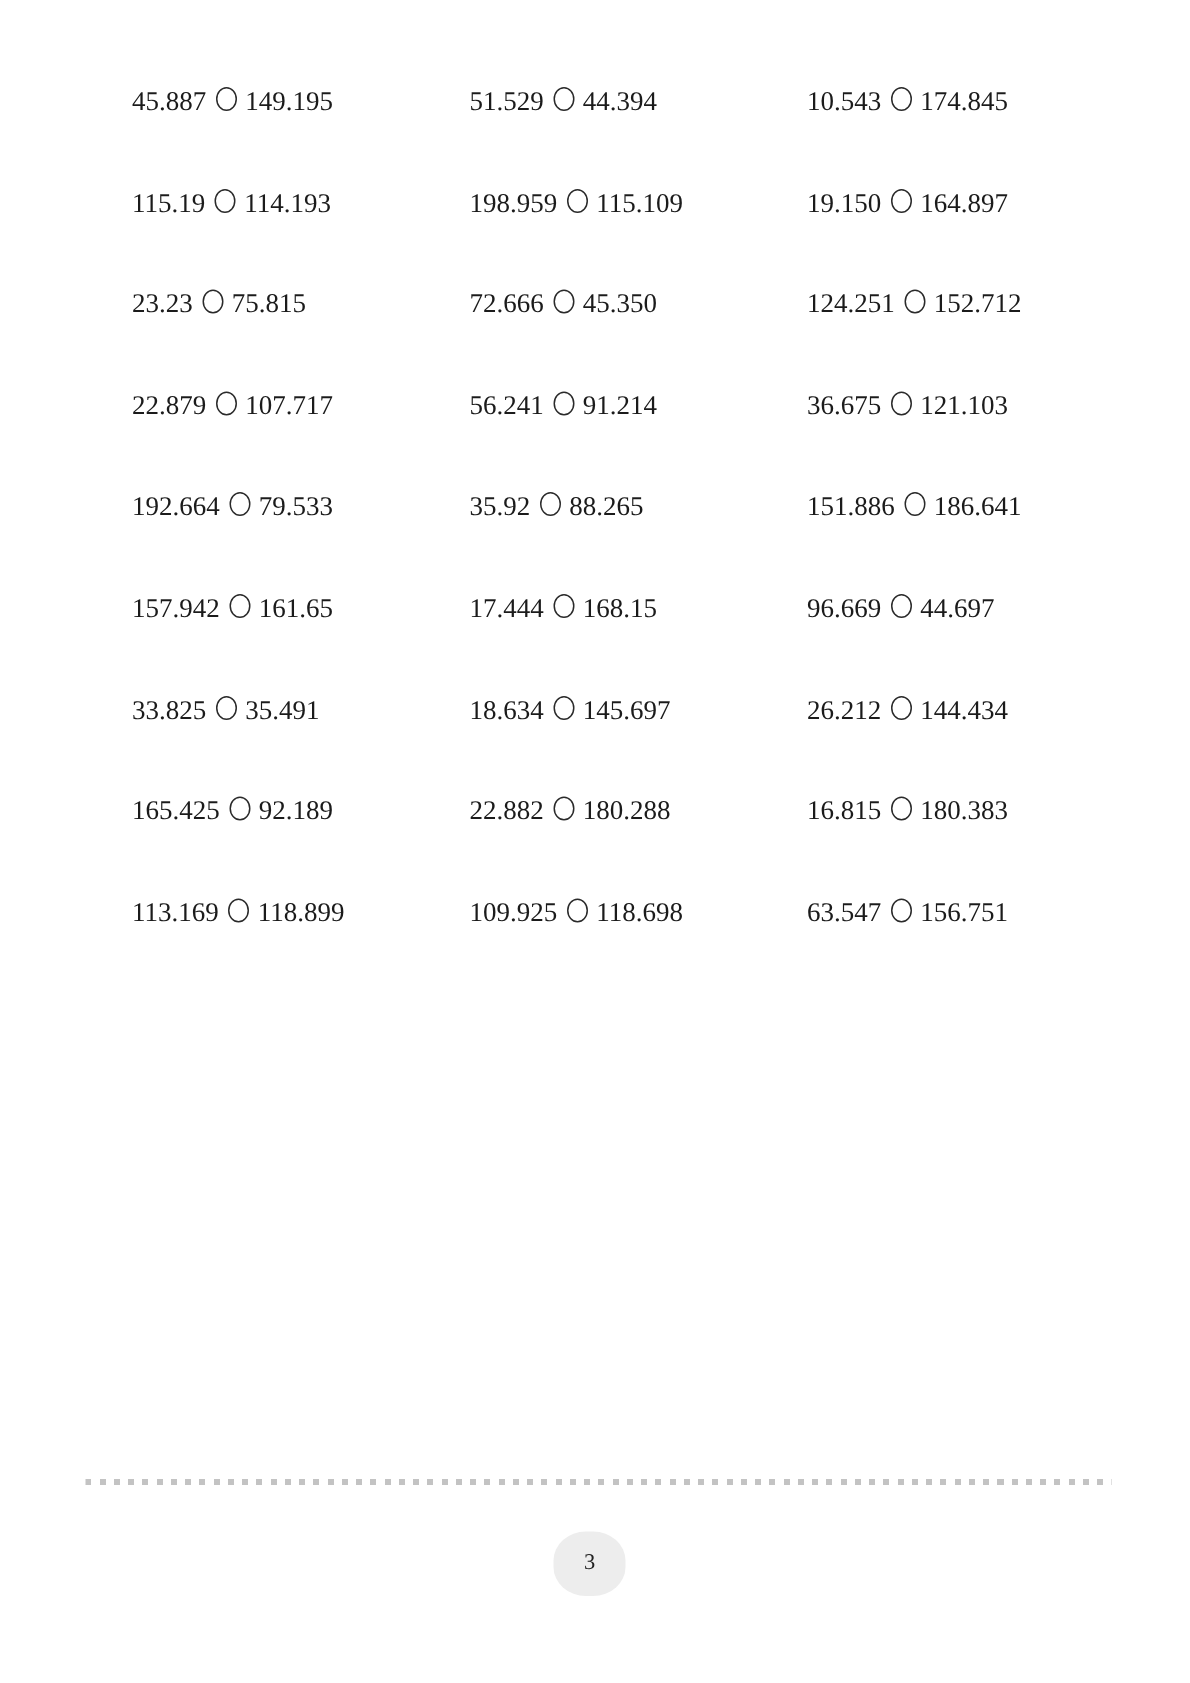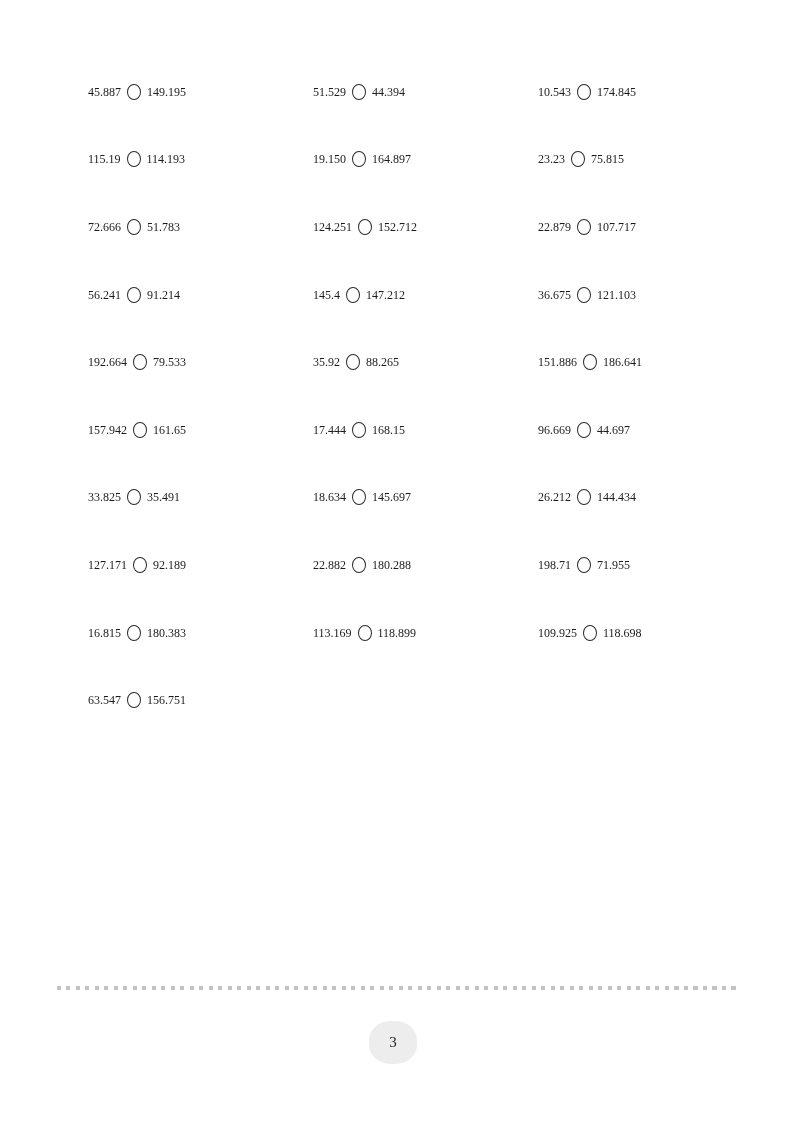--- a/index.html
+++ b/index.html
@@ -17,22 +17,21 @@
     position: absolute;
     left: 88px;
     top: 58px;
     width: 676px;
     display: grid;
     grid-template-columns: 225px 225px 226px;
     grid-auto-rows: 67.6px;
   }
   .problem {
     display: flex;
-    align-items: center;
-    font-size: 12px;
+    font-size: 18px;
     line-height: 1;
     white-space: nowrap;
   }
   .answer-circle {
     display: inline-block;
     width: 14px;
     height: 16px;
     border: 1.3px solid #2a2a2a;
     border-radius: 50%;
     margin: 0 6px;
@@ -84,55 +83,55 @@
       <span>10.543</span>
       <span class="answer-circle"></span>
       <span>174.845</span>
     </div>
     <div class="problem">
       <span>115.19</span>
       <span class="answer-circle"></span>
       <span>114.193</span>
     </div>
     <div class="problem">
+      <span>198.959</span>
+      <span class="answer-circle"></span>
+      <span>115.109</span>
+    </div>
+    <div class="problem">
       <span>19.150</span>
       <span class="answer-circle"></span>
       <span>164.897</span>
     </div>
     <div class="problem">
       <span>23.23</span>
       <span class="answer-circle"></span>
       <span>75.815</span>
     </div>
     <div class="problem">
       <span>72.666</span>
       <span class="answer-circle"></span>
-      <span>51.783</span>
+      <span>45.350</span>
     </div>
     <div class="problem">
       <span>124.251</span>
       <span class="answer-circle"></span>
       <span>152.712</span>
     </div>
     <div class="problem">
       <span>22.879</span>
       <span class="answer-circle"></span>
       <span>107.717</span>
     </div>
     <div class="problem">
       <span>56.241</span>
       <span class="answer-circle"></span>
       <span>91.214</span>
     </div>
     <div class="problem">
-      <span>145.4</span>
-      <span class="answer-circle"></span>
-      <span>147.212</span>
-    </div>
-    <div class="problem">
       <span>36.675</span>
       <span class="answer-circle"></span>
       <span>121.103</span>
     </div>
     <div class="problem">
       <span>192.664</span>
       <span class="answer-circle"></span>
       <span>79.533</span>
     </div>
     <div class="problem">
@@ -169,33 +168,28 @@
       <span>18.634</span>
       <span class="answer-circle"></span>
       <span>145.697</span>
     </div>
     <div class="problem">
       <span>26.212</span>
       <span class="answer-circle"></span>
       <span>144.434</span>
     </div>
     <div class="problem">
-      <span>127.171</span>
+      <span>165.425</span>
       <span class="answer-circle"></span>
       <span>92.189</span>
     </div>
     <div class="problem">
       <span>22.882</span>
       <span class="answer-circle"></span>
       <span>180.288</span>
-    </div>
-    <div class="problem">
-      <span>198.71</span>
-      <span class="answer-circle"></span>
-      <span>71.955</span>
     </div>
     <div class="problem">
       <span>16.815</span>
       <span class="answer-circle"></span>
       <span>180.383</span>
     </div>
     <div class="problem">
       <span>113.169</span>
       <span class="answer-circle"></span>
       <span>118.899</span>

